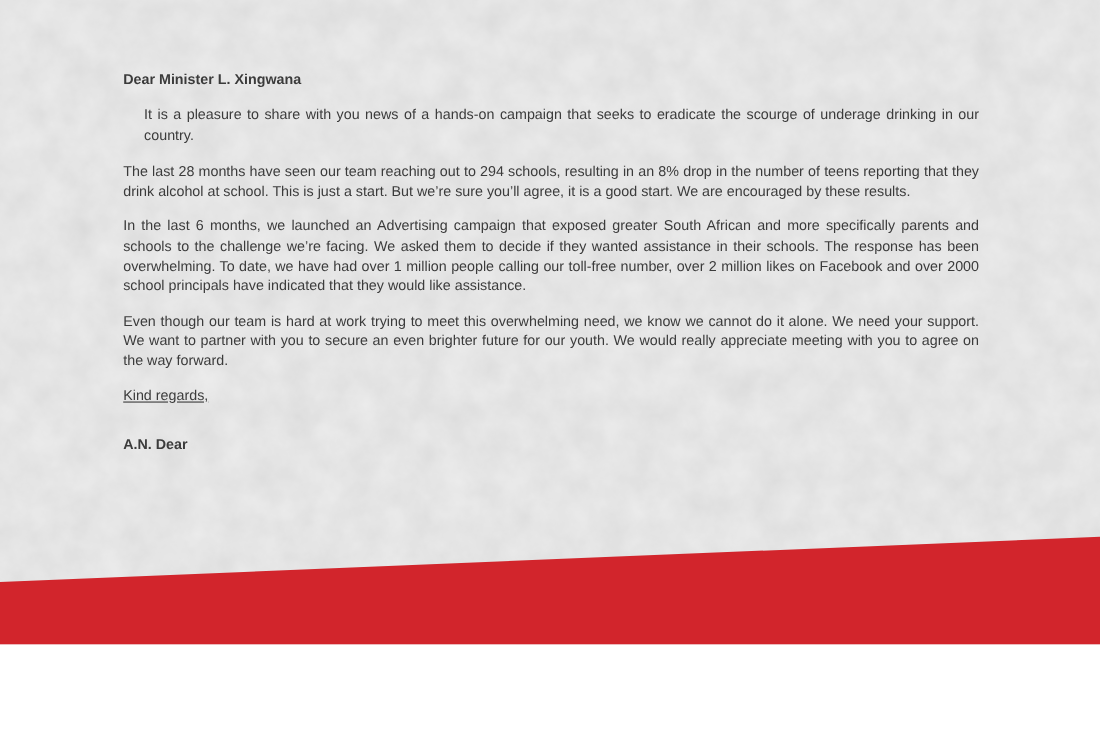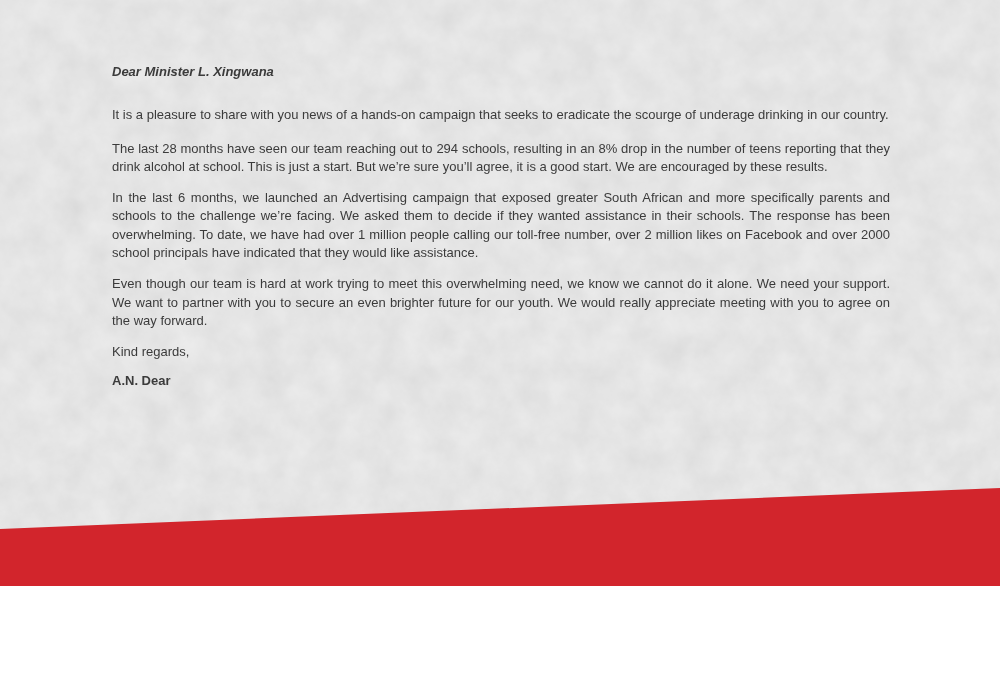--- a/index.html
+++ b/index.html
@@ -7,23 +7,23 @@
     position:relative;width:1000px;height:673px;overflow:hidden;
     background:#ffffff;font-family:"Liberation Sans",sans-serif;
   }
   .paper{position:absolute;left:0;top:0;width:1000px;height:586px;}
   .band-svg{position:absolute;left:0;top:0;width:1000px;height:673px;pointer-events:none;}
   .letter{
     position:absolute;left:112px;top:63px;width:778px;
     font-size:13px;line-height:18.3px;color:#3b3b3b;
   }
   .letter p{margin:0 0 13px;text-align:justify;}
-  .letter p.greeting{font-weight:bold;margin-bottom:25px;text-align:left;font-style:italic;}
-  .letter p.p1{margin-bottom:15px;}
-  .letter p.closing{margin-bottom:10px;text-align:left;}
+  .letter p.greeting{font-weight:bold;margin-bottom:14px;text-align:left;}
+  .letter p.p1{margin-bottom:15px;margin-left:19px;}
+  .letter p.closing{margin-bottom:26px;text-align:left;text-decoration:underline;}
   .letter .b{font-weight:bold;}
   .signature{font-weight:bold;line-height:17px;text-align:left;}
   .footer{position:absolute;left:0;top:586px;width:1000px;height:87px;background:#fff;}
 </style>
 </head>
 <body>
 
 <div class="page">
 
   <div class="paper">

